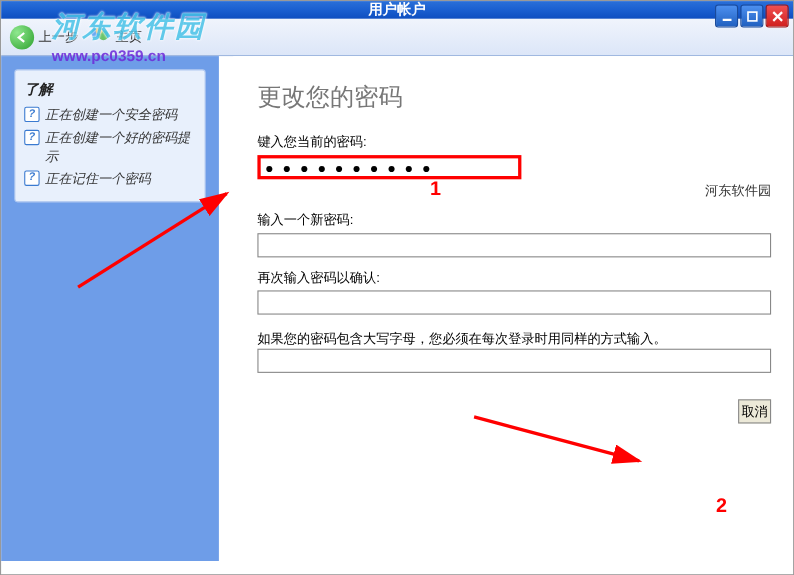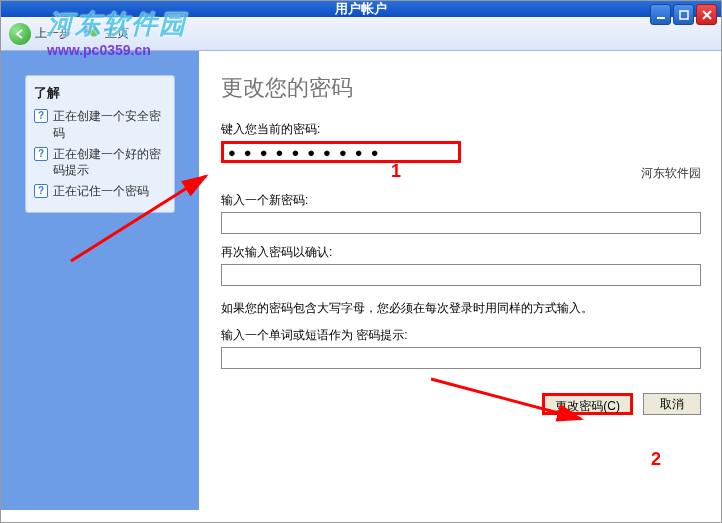--- a/index.html
+++ b/index.html
@@ -18,38 +18,38 @@
 .toolbtn { display: flex; align-items: center; gap: 4px; cursor: pointer; color: #333; }
 .toolbtn .circ { width: 22px; height: 22px; border-radius: 50%; background: radial-gradient(circle at 30% 30%, #8fe88f, #2ca02c); display: flex; align-items: center; justify-content: center; color: #fff; font-weight: bold; }
 
 
 .watermark { position: absolute; left: 18px; top: 6px; pointer-events: none; z-index: 50; margin-left: 28px; }
 .wm-title { font-size: 26px; font-weight: bold; font-style: italic; color: #49c3e8; letter-spacing: 2px; text-shadow: 0 0 2px #fff, 0 0 2px #fff; opacity: 0.85; }
 .wm-url { font-size: 14px; color: #6d28d9; font-weight: bold; opacity: 0.85; }
 
 
 .content { display: flex; height: calc(100% - 62px); }
-.sidebar { width: 198px; background: #6e9de8; padding: 24px; }
+.sidebar { width: 198px; background: #6e9de8; padding: 12px; font-style: italic; }
 .sidebox { background: #e8f0fc; border: 1px solid #b0c8f0; border-radius: 3px; padding: 8px; }
 .sidebox-title { font-weight: bold; font-size: 13px; margin-bottom: 6px; color: #222; }
 .sidelink { display: flex; align-items: flex-start; gap: 5px; margin: 4px 0; cursor: pointer; color: #333; line-height: 1.4; }
 .sidelink .qicon { width: 14px; height: 14px; background: #fff; border: 1px solid #3a7ad0; border-radius: 2px; display: flex; align-items: center; justify-content: center; color: #3a7ad0; font-weight: bold; font-size: 10px; flex-shrink: 0; margin-top: 1px; }
 
 
-.main { flex: 1; background: #fff; padding: 22px 20px 16px 22px; position: relative; }
+.main { flex: 1; background: #fff; padding: 22px 20px 16px 22px; position: relative; margin-left: 13px; }
 .main h1 { font-size: 22px; color: #777; font-weight: normal; margin-bottom: 18px; }
 .field-label { font-size: 12px; color: #000; margin-bottom: 3px; margin-top: 10px; }
 .field-row { position: relative; }
 .txt { width: 100%; height: 22px; border: 1px solid #888; padding: 2px 4px; font-size: 13px; letter-spacing: 8px; }
 .txt.empty { letter-spacing: normal; }
 .hl-red { border: 3px solid #ff0000 !important; }
 .hint-link { text-align: right; font-size: 12px; color: #333; margin-top: 2px; }
 .caption { font-size: 12px; color: #000; margin-top: 14px; }
 .btnrow { display: flex; justify-content: flex-end; gap: 10px; margin-top: 24px; }
-.btn { padding: 2px 16px; background: #ece9d8; border: 1px solid #888; cursor: pointer; font-size: 12px; height: 22px; }
+.btn { padding: 2px 2px; background: #ece9d8; border: 1px solid #888; cursor: pointer; font-size: 12px; height: 22px; }
 .btn.hl { border: 3px solid #ff0000; padding: 2px 10px; }
 
 
 .anno { position: absolute; pointer-events: none; z-index: 40; }
 .anno-num { color: #ff0000; font-weight: bold; font-size: 18px; }
 .arrow svg { overflow: visible; }
 </style>
 </head>
 <body>
 
@@ -129,26 +129,24 @@
     <div class="hint-link">河东软件园</div>
 
     <div class="field-label">输入一个新密码:</div>
     <input type="text" class="txt empty" style="">
 
     <div class="field-label">再次输入密码以确认:</div>
     <input type="text" class="txt empty" style="">
 
     <div class="caption">如果您的密码包含大写字母，您必须在每次登录时用同样的方式输入。</div>
 
-    <div class="field-label">输入一个单词或短语作为 密码提示:</div>
     <input type="text" class="txt empty" style="">
 
 
     <div class="btnrow">
-      <button class="btn hl">更改密码(C)</button>
       <button class="btn">取消</button>
     </div>
   </div>
 </div>
 
 <div class="anno arrow" style="left:70px; top:170px;">
   <svg width="170" height="90">
       <defs>
         <marker id="ah1" markerWidth="10" markerHeight="10" refX="8" refY="3" orient="auto">
           <path d="M0,0 L0,6 L9,3 z" fill="#ff0000"></path>

